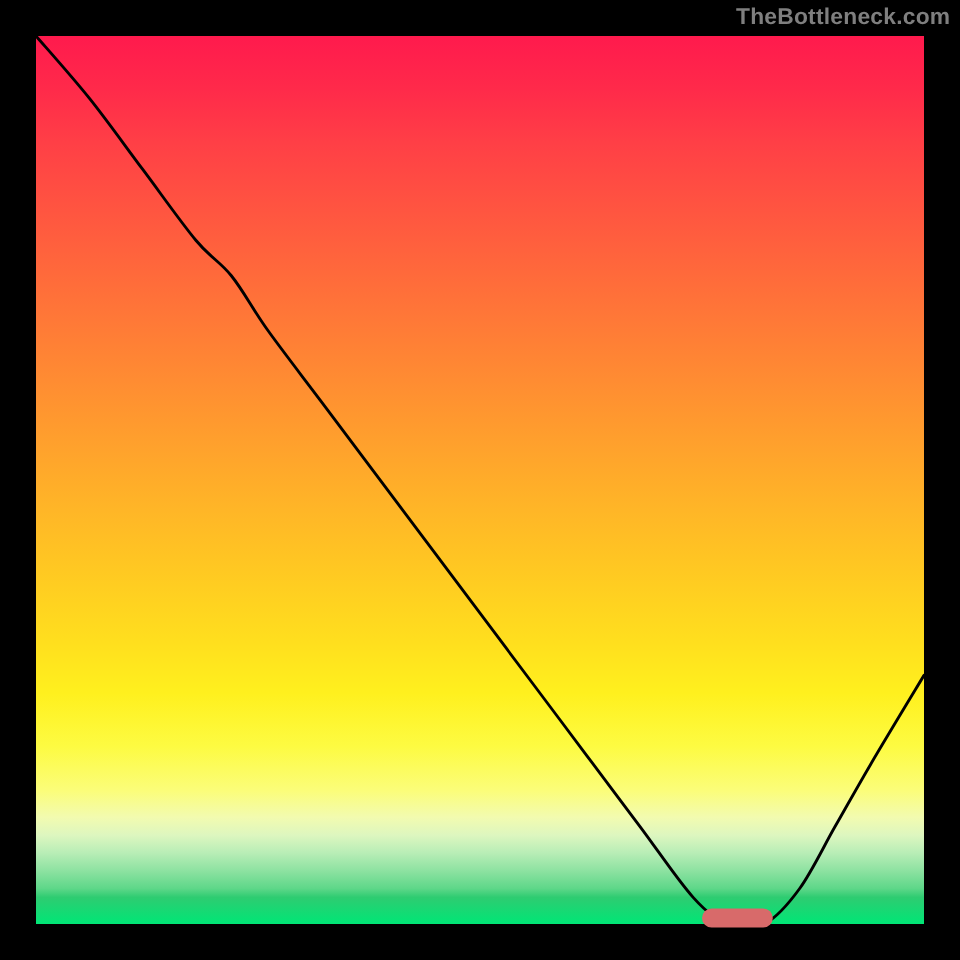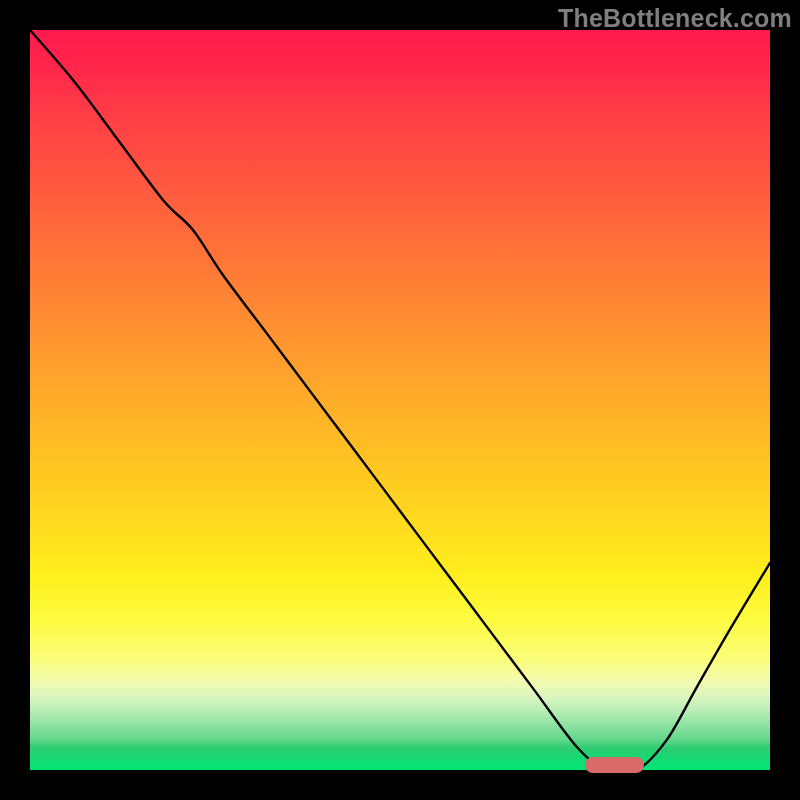--- a/index.html
+++ b/index.html
@@ -55,21 +55,21 @@
   .marker {
     position: absolute;
     background: #d86a6a;
     border-radius: 999px;
   }
   .watermark {
     position: absolute;
     right: 8px;
     top: 4px;
     font-family: Arial, Helvetica, sans-serif;
-    font-size: 25px;
+    font-size: 19px;
     font-weight: 600;
     color: #7f7f7f;
     letter-spacing: 0.2px;
   }
 </style>
 </head>
 <body>
 
 <div class="chart-container">
   <div class="plot-area">

